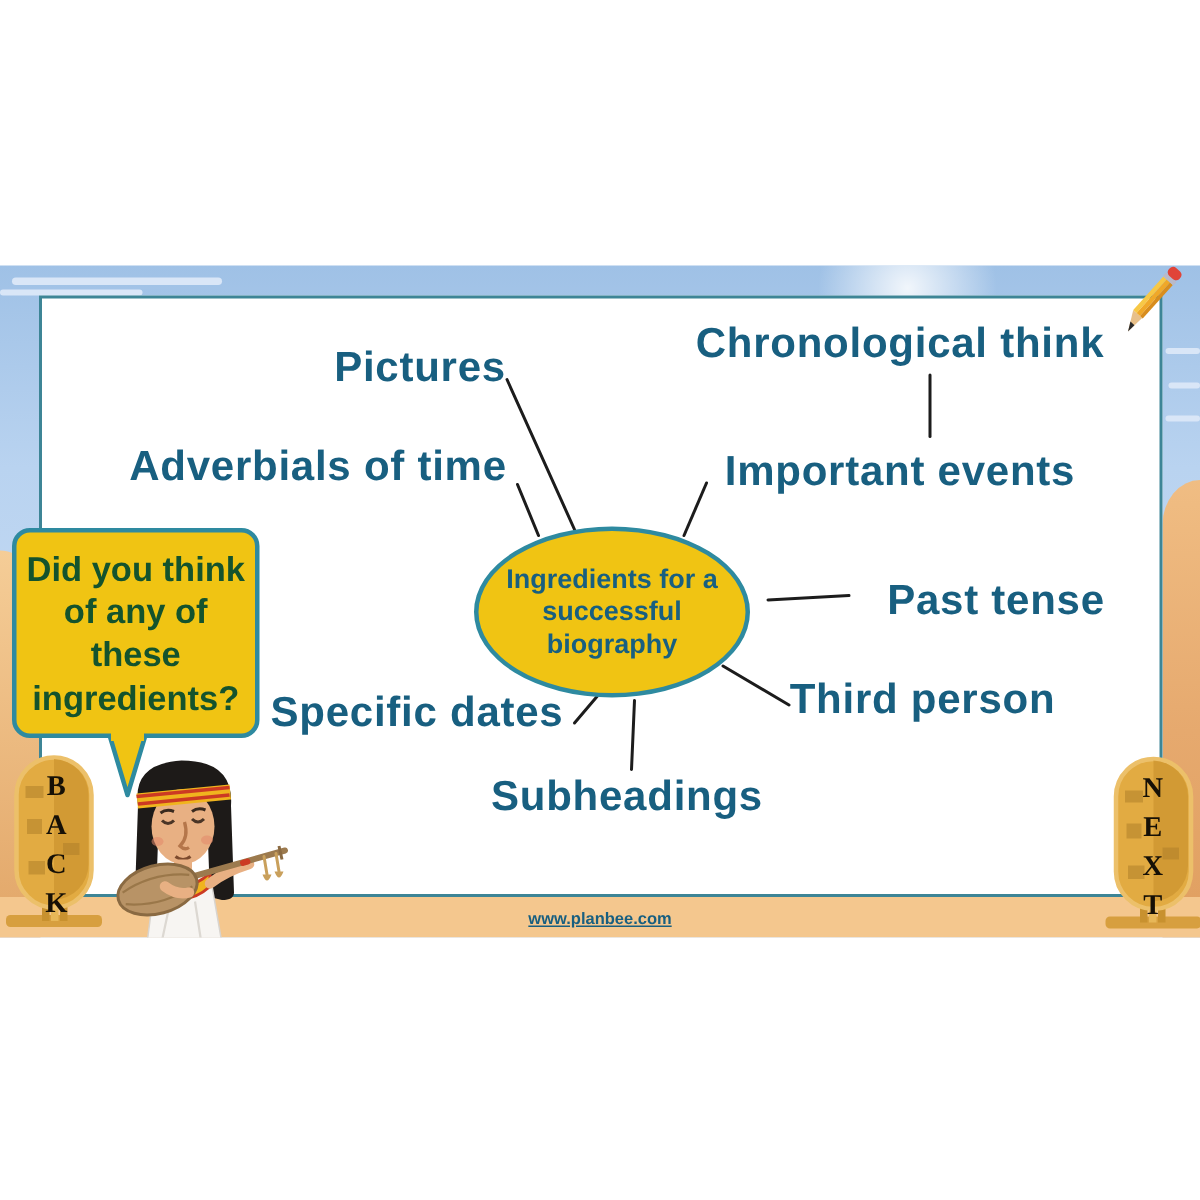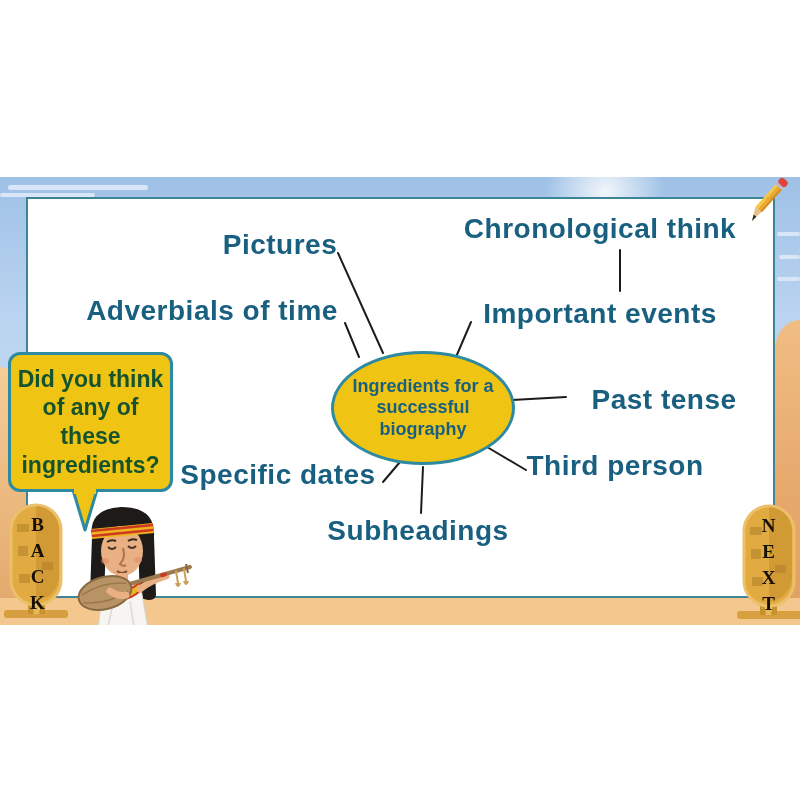--- a/index.html
+++ b/index.html
@@ -14,21 +14,21 @@
              background:linear-gradient(to bottom,#f5cd97,#e2a668);border-radius:0 100% 0 0/0 34px 0 0;}
   .sand-right{position:absolute;left:775px;top:143px;width:25px;height:305px;
               background:linear-gradient(to bottom,#f0bd83 0%,#e6a96e 55%,#e09f60 100%);
               border-radius:100% 0 0 0/30px 0 0 0;}
   .bottom-strip{position:absolute;left:0;top:421px;width:800px;height:27px;background:#f4c78e;}
   .whitebox{position:absolute;left:26px;top:20px;width:749px;height:401px;background:#fff;
             border:2px solid #3d8596;box-sizing:border-box;}
   .connectors{position:absolute;left:0;top:0;width:800px;height:448px;pointer-events:none;}
   .spoke{position:absolute;transform:translate(-50%,-50%);white-space:nowrap;
          font-weight:bold;font-size:28px;letter-spacing:.5px;color:#185f80;}
-  .hub{position:absolute;left:331px;top:174px;width:184px;height:114px;border-radius:50%;
+  .hub{position:absolute;left:316px;top:174px;width:184px;height:114px;border-radius:50%;
        background:#f0c413;border:3px solid #2e8aa0;box-sizing:border-box;
        display:flex;align-items:center;justify-content:center;text-align:center;
        font-weight:bold;font-size:18px;line-height:1.18;color:#185f80;padding:0 14px;}
   .bubble{position:absolute;left:8px;top:175px;width:165px;height:140px;border-radius:12px;
           background:#f0c413;border:3px solid #2e8aa0;box-sizing:border-box;
           display:flex;align-items:center;justify-content:center;text-align:center;
           font-weight:bold;font-size:23px;line-height:1.25;color:#14532d;padding:2px 3px;}
   .bubble-tail{position:absolute;left:70px;top:311px;}
   .pillar{position:absolute;width:66px;height:124px;}
   .pillar-label{position:absolute;left:50%;top:12px;transform:translateX(-50%);
@@ -169,14 +169,17 @@
         <path d="M0 0 L13 -7 L13 1 Z" fill="#e8c08a"></path>
         <path d="M0 0 L6 -3.2 L6 0.4 Z" fill="#2b2b2b"></path>
         <rect x="13" y="-7" width="30" height="3" fill="#f7c846"></rect>
         <rect x="13" y="-4" width="30" height="3" fill="#f0a828"></rect>
         <rect x="13" y="-1" width="30" height="2.5" fill="#d88d1d"></rect>
         <rect x="43" y="-7.5" width="3" height="9.5" fill="#b9b9c9"></rect>
         <rect x="46" y="-7.5" width="7" height="9.5" rx="3" fill="#e04438"></rect>
       </g>
     </svg>
 
+    <div class="planbee">
+      <a href="#">www.planbee.com</a>
+    </div>
   </div>
 </div>
 
 </body></html>

